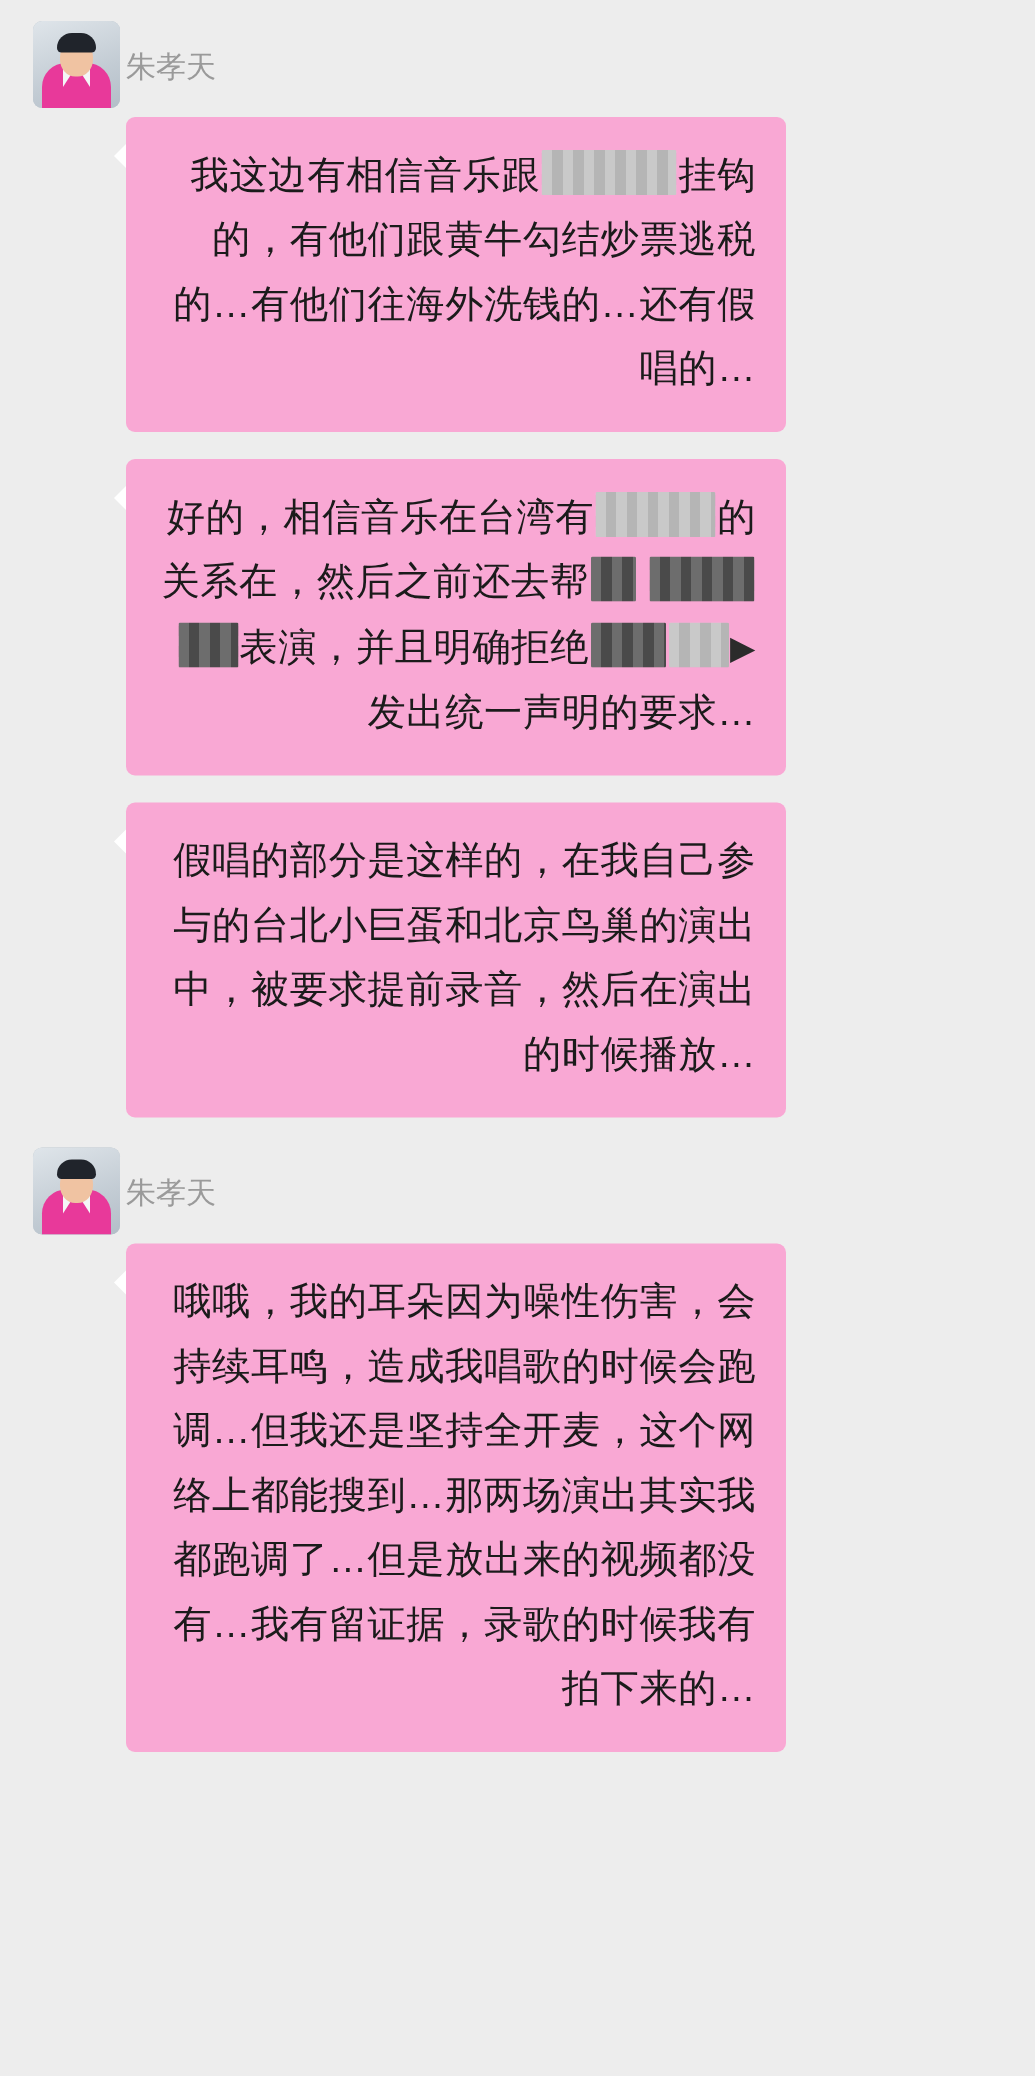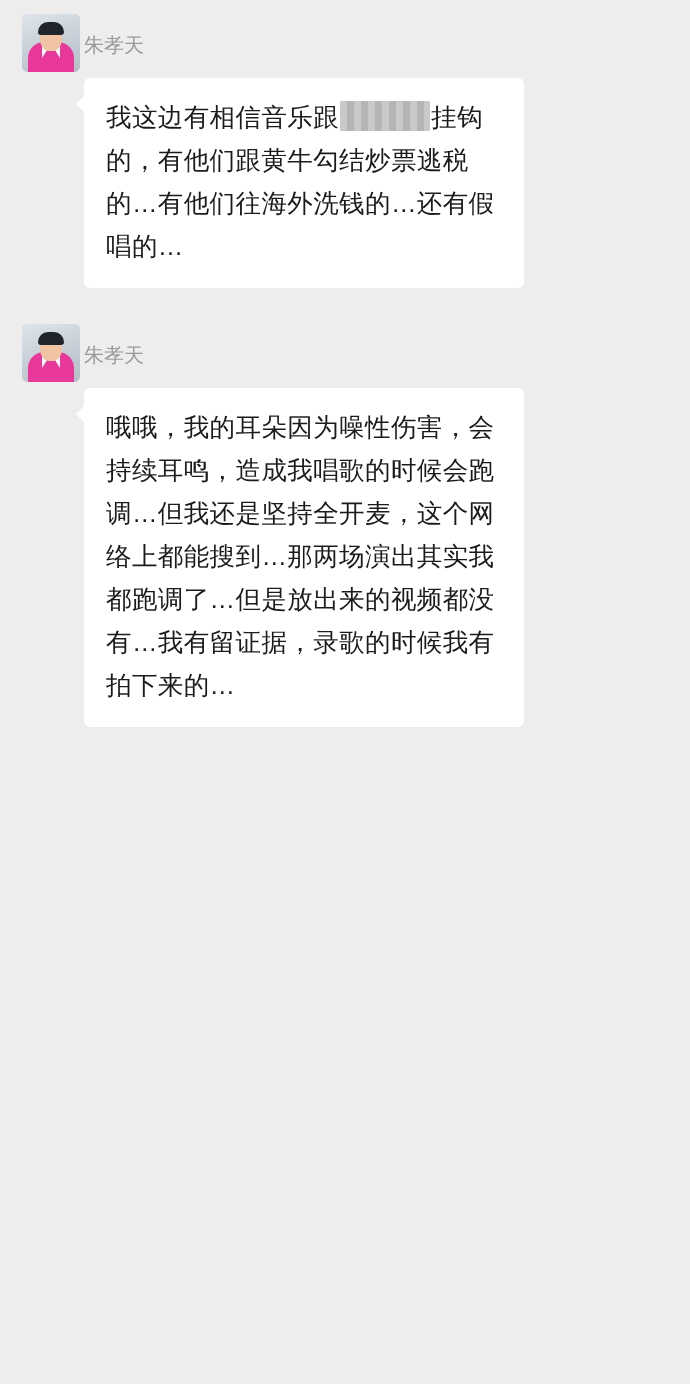--- a/index.html
+++ b/index.html
@@ -113,31 +113,32 @@
   }
   .bubbles {
     flex: 1 1 auto;
     display: flex;
     flex-direction: column;
     align-items: flex-start;
     min-width: 0;
   }
   .bubble {
     position: relative;
-    background: #ffffff;
+    background: #f9a8d4;
     border-radius: 6px;
     padding: 18px 20px 20px 22px;
-    margin-bottom: 34px;
+    margin-bottom: 18px;
     max-width: 440px;
     box-sizing: border-box;
     font-size: 25.5px;
     line-height: 43px;
     color: #1b1b1b;
     letter-spacing: 0.4px;
     word-break: break-word;
+    text-align: right;
   }
   .bubble.short {
     max-width: 300px;
   }
   .bubble::before {
     content: "";
     position: absolute;
     left: -8px;
     top: 18px;
     width: 0;
@@ -202,22 +203,26 @@
 
     <div class="row">
       <div class="avatar-cell"></div>
       <div class="bubbles">
 
         <div class="bubble">
           <span>我这边有相信音乐跟</span><span class="redact mosaic w90"></span><span>挂钩的，有他们跟黄牛勾结炒票逃税的…有他们往海外洗钱的…还有假唱的…</span>
         </div>
 
 
-
-
+        <div class="bubble">
+          <span>好的，相信音乐在台湾有</span><span class="redact mosaic w80"></span><span>的关系在，然后之前还去帮</span><span class="redact mosaic-dark w30"></span><span> </span><span class="redact mosaic-dark w70"></span><span class="redact mosaic-dark w40"></span><span>表演，并且明确拒绝</span><span class="redact mosaic-dark w50"></span><span class="redact mosaic w40"></span><span class="arrow">▶</span><span>发出统一声明的要求…</span>
+        </div>
+
+
+        <div class="bubble">假唱的部分是这样的，在我自己参与的台北小巨蛋和北京鸟巢的演出中，被要求提前录音，然后在演出的时候播放…</div>
 
       </div>
     </div>
   </div>
 
   <div class="msg-group">
     <div class="name-row">
       <div class="avatar-cell">
         <div class="avatar">
           <span class="bg"></span>

